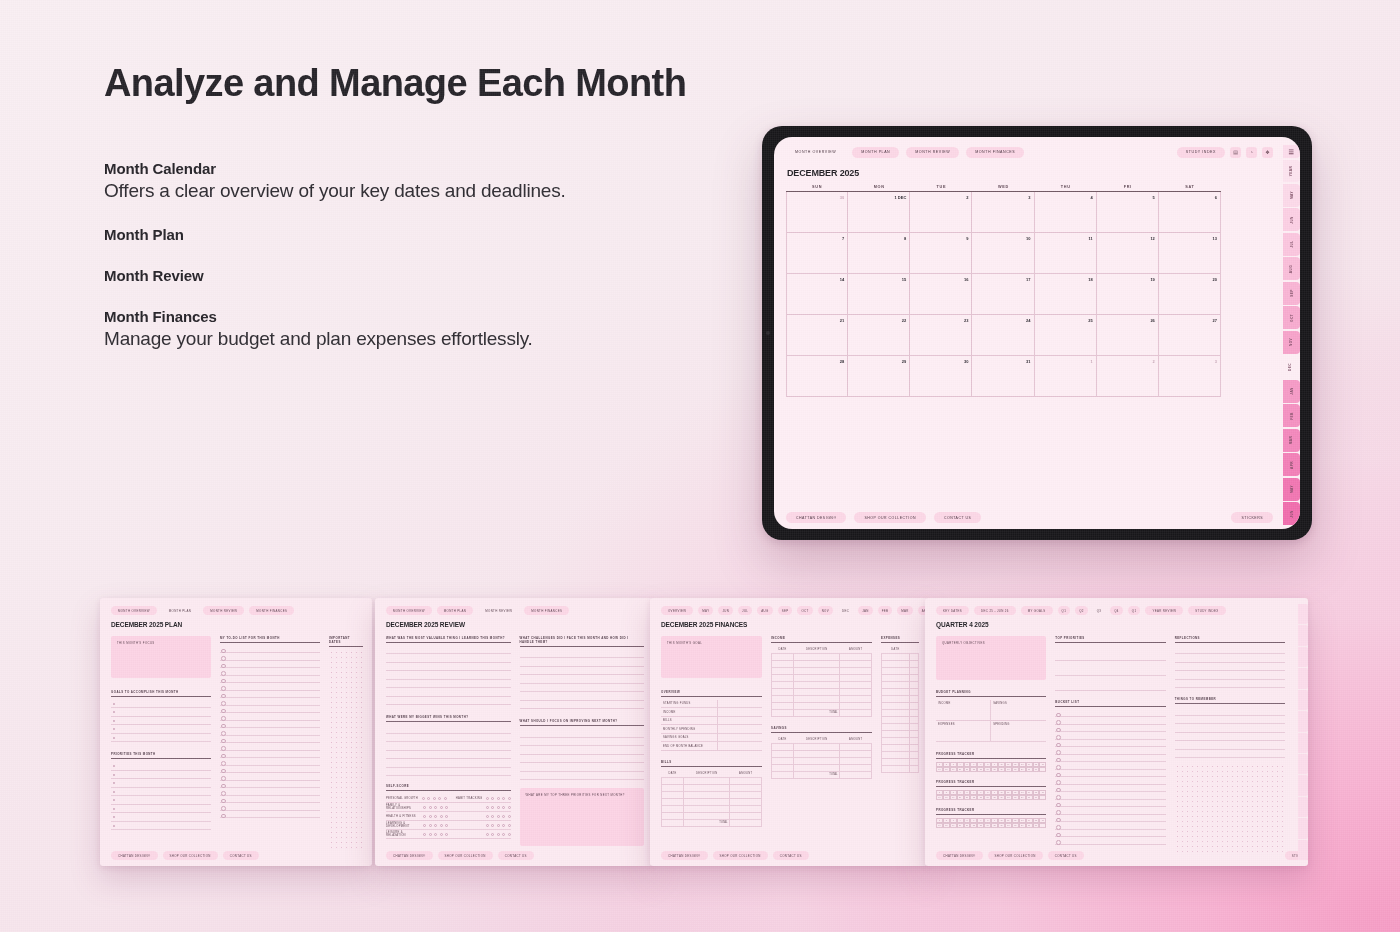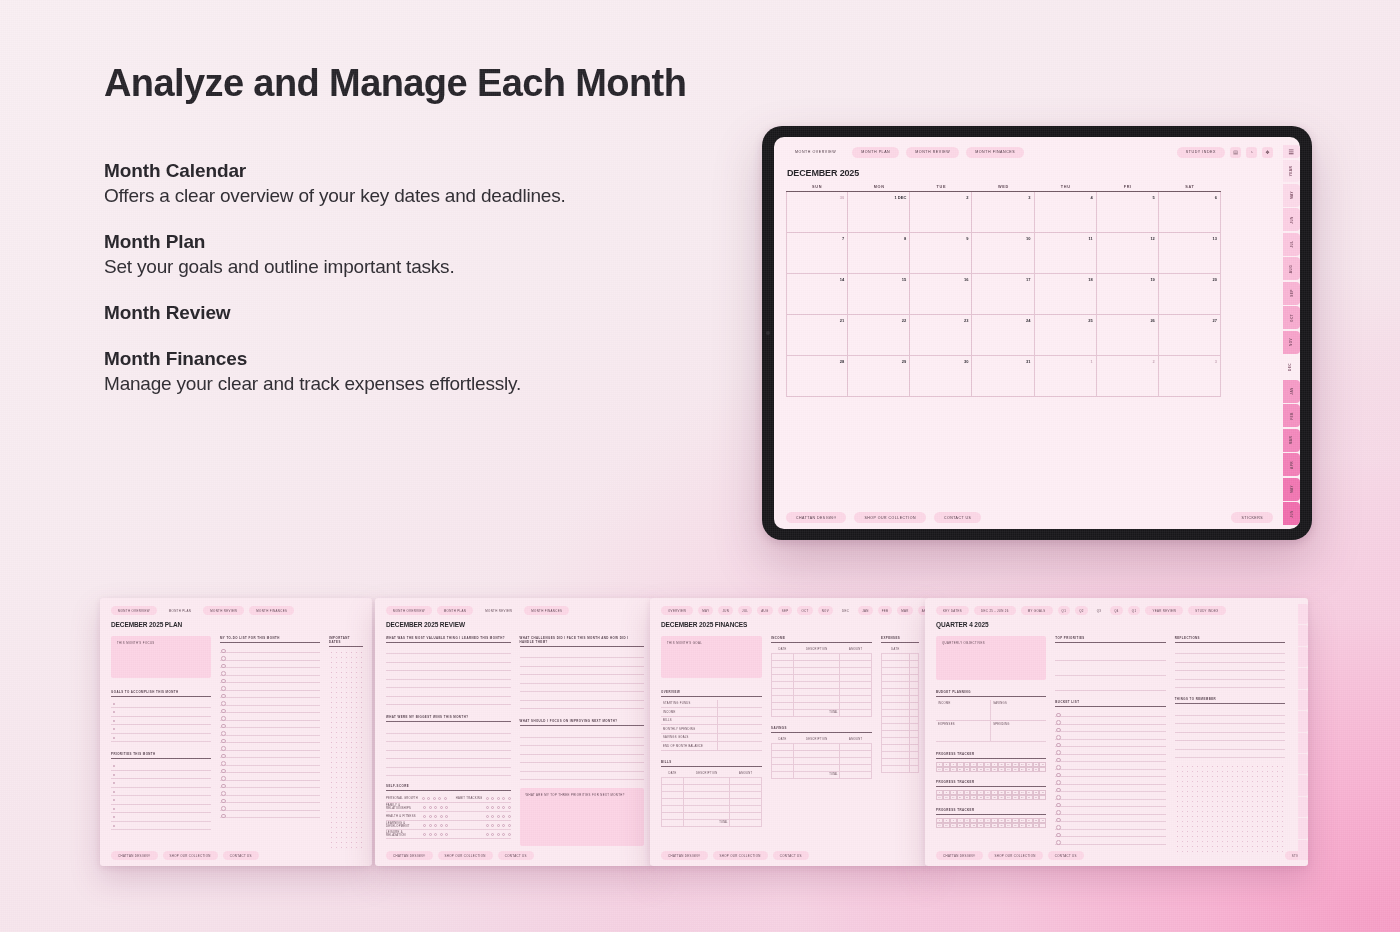--- a/index.html
+++ b/index.html
@@ -19,35 +19,35 @@
       repeating-linear-gradient(90deg, rgba(255,255,255,.05) 0 1px, rgba(0,0,0,.012) 1px 2px);
   }
 
   
   .headline{
     position:absolute; left:104px; top:62px; width:760px;
     font-size:38px; font-weight:700; color:#262329; letter-spacing:-.6px;
   }
   .features{ position:absolute; left:104px; top:160px; width:700px; }
   .feat{ margin-bottom:24px; }
-  .feat-title{ font-size:19px; font-weight:700; color:#262329; letter-spacing:-.1px; margin-bottom:3px;}
+  .feat-title{ font-size:15px; font-weight:700; color:#262329; letter-spacing:-.1px; margin-bottom:3px;}
   .feat-desc{ font-size:19px; font-weight:400; color:#2e2b31; letter-spacing:-.2px;}
 
   
   .tablet{
     position:absolute; left:762px; top:126px; width:550px; height:414px;
     background:#18171a; border-radius:20px; padding:11px 12px;
     box-shadow:0 22px 48px rgba(120,60,95,.28), 0 3px 10px rgba(120,60,95,.2);
   }
   .tablet::before{ 
     content:""; position:absolute; left:4px; top:50%; width:4px; height:4px;
     border-radius:50%; background:#2b2a2e; transform:translateY(-50%);
   }
   .screen{
-    width:100%; height:100%; background:#fdeef4; border-radius:10px;
+    width:100%; height:100%; background:#fdeef4; border-radius:18px;
     position:relative; overflow:hidden; display:flex;
   }
   .screen-main{ flex:1 1 auto; position:relative; padding:8px 10px 0 12px; }
   .topnav{ display:flex; align-items:center; gap:7px; height:14px; }
   .nav-pill{
     font-size:3.6px; letter-spacing:.55px; color:#4a3440; background:#fbd7e6;
     padding:3.5px 9px; border-radius:7px; white-space:nowrap; font-weight:500;
   }
   .nav-pill.plain{ background:transparent; }
   .nav-right{ margin-left:auto; display:flex; align-items:center; gap:5px; }
@@ -160,28 +160,27 @@
 
 <h1 class="headline">Analyze and Manage Each Month</h1>
 
 <div class="features">
   <div class="feat">
     <div class="feat-title">Month Calendar</div>
     <div class="feat-desc">Offers a clear overview of your key dates and deadlines.</div>
   </div>
   <div class="feat">
     <div class="feat-title">Month Plan</div>
-    <div class="feat-desc">Set your goals and outline important tasks.</div>
   </div>
   <div class="feat">
     <div class="feat-title">Month Review</div>
   </div>
   <div class="feat">
     <div class="feat-title">Month Finances</div>
-    <div class="feat-desc">Manage your clear and track expenses effortlessly.</div>
+    <div class="feat-desc">Manage your budget and plan expenses effortlessly.</div>
   </div>
   <div class="feat">
   </div>
 </div>
 
 <div class="tablet">
   <div class="screen">
     <div class="screen-main">
 
       <div class="topnav">

